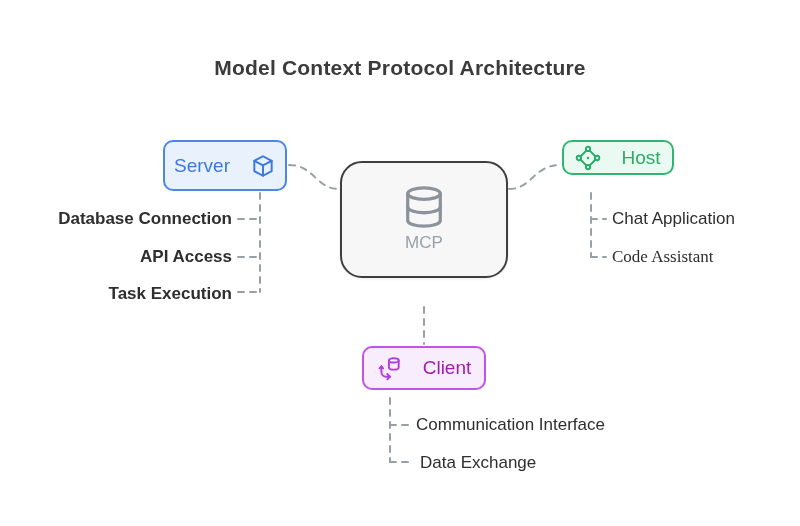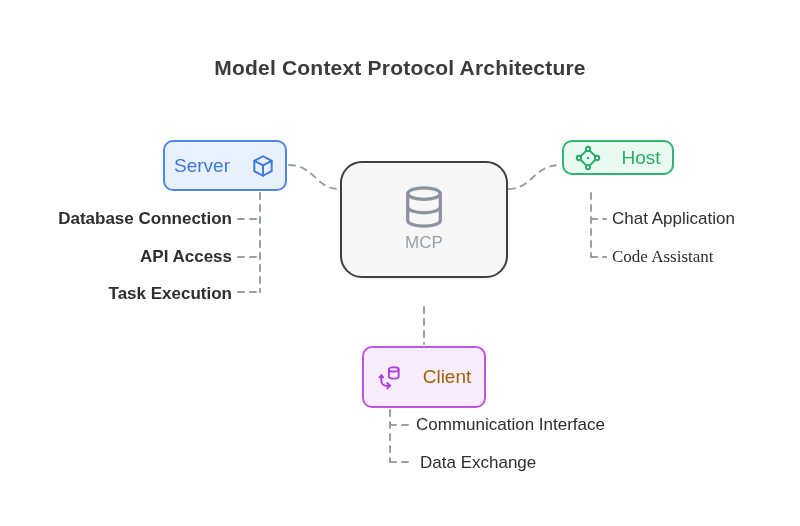--- a/index.html
+++ b/index.html
@@ -19,22 +19,22 @@
   .connector{stroke:#98a0a6;stroke-width:2;fill:none;stroke-dasharray:6 6;stroke-linecap:round;}
   .node{
     position:absolute;display:flex;align-items:center;justify-content:center;
     gap:20px;border-radius:10px;border:2px solid;box-sizing:border-box;
   }
   .node .label{font-size:19px;font-weight:500;}
   .node-server{left:163px;top:140px;width:124px;height:51px;
     border-color:#4c86e8;background:#e9f1fd;color:#3b79df;}
   .node-host{left:562px;top:140px;width:112px;height:35px;
     border-color:#2fb673;background:#eafaf2;color:#27ad67;}
-  .node-client{left:362px;top:346px;width:124px;height:62px;
-    border-color:#c153e8;background:#f8edfd;color:#a16207;}
+  .node-client{left:362px;top:346px;width:124px;height:44px;
+    border-color:#c153e8;background:#f8edfd;color:#a21caf;}
   .node-center{
     left:340px;top:150px;width:168px;height:117px;
     border-radius:22px;border:2px solid #3f3f3f;background:#f7f7f7;
     flex-direction:column;gap:2px;color:#9aa0a6;
     box-shadow:0 1px 3px rgba(0,0,0,.08);
     margin-top:11px;
   }
   .node-center .cline{font-size:17px;line-height:1.35;}
   .item{position:absolute;font-size:17px;color:#2e2e2e;white-space:nowrap;line-height:20px;}
   .item.right-align{text-align:left;font-weight:bold;}

